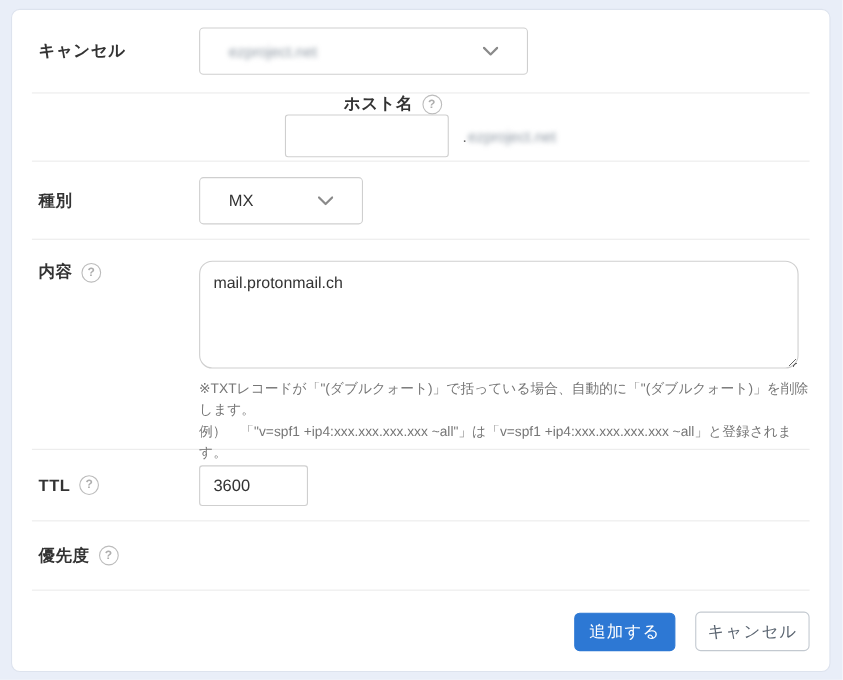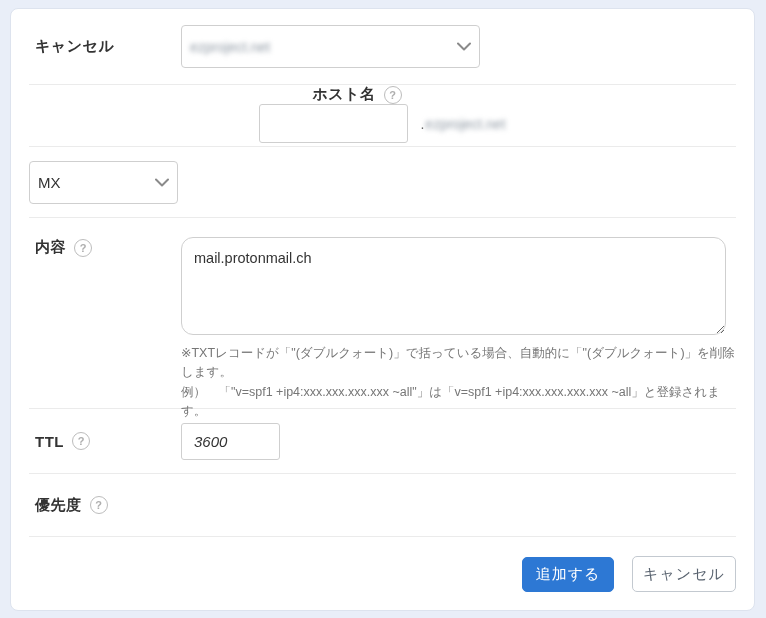--- a/index.html
+++ b/index.html
@@ -70,39 +70,38 @@
   .r4 .content-col { flex-direction: column; align-items: flex-start; }
 
   .select-box {
     height: 43px;
     border: 1px solid #cfcfcf;
     border-radius: 4px;
     background: #fff;
     display: flex;
     align-items: center;
     justify-content: space-between;
-    padding: 0 8px;
+    padding: 0 26px;
     cursor: pointer;
   }
   .select-wide { width: 299px; }
   .select-small { width: 149px; }
   .select-text { font-size: 15px; color: #333; }
   .blurred { filter: blur(2.6px); color: #8f99a4; font-size: 14px; }
   .chevron { flex-shrink: 0; margin-left: 10px; }
 
   .text-input {
     border: 1px solid #cfcfcf;
     border-radius: 3px;
     font-size: 15px;
     color: #333;
     padding: 0 12px;
     font-family: inherit;
     background: #fff;
     outline: none;
-    font-style: italic;
   }
   .host-input { width: 149px; height: 39px; }
   .num-input  { width: 99px;  height: 37px; }
   .host-suffix {
     margin-left: 12px;
     font-size: 14px;
     display: inline-flex;
     align-items: center;
   }
   .host-suffix .dot { color: #666; margin-right: 1px; }
@@ -175,20 +174,23 @@
       <div class="content-col">
         <input type="text" class="text-input host-input" value="" style="">
         <span class="host-suffix">
           <span class="dot">.</span>
           <span class="blurred">ezproject.net</span>
         </span>
       </div>
     </div>
 
     <div class="row r3">
+      <div class="label-col">
+        <span class="lbl">種別</span>
+      </div>
       <div class="content-col">
         <div class="select-box select-small">
           <span class="select-text">MX</span>
           <svg class="chevron" width="14" height="9" viewBox="0 0 14 9">
               <polyline points="1,1.5 7,7.5 13,1.5" fill="none" stroke="#8a8a8a" stroke-width="2" stroke-linecap="round" stroke-linejoin="round"></polyline>
             </svg>
         </div>
       </div>
     </div>
 

